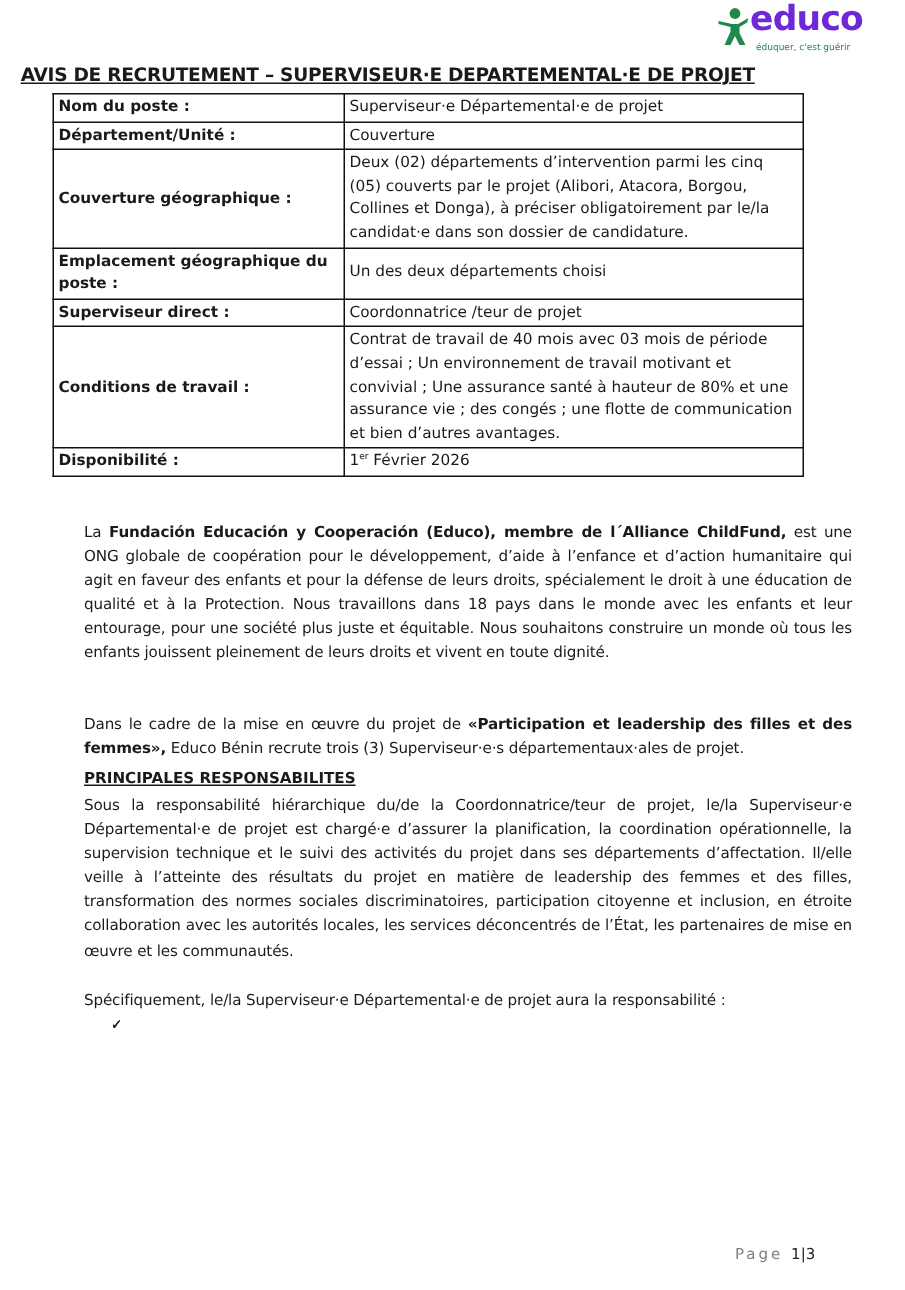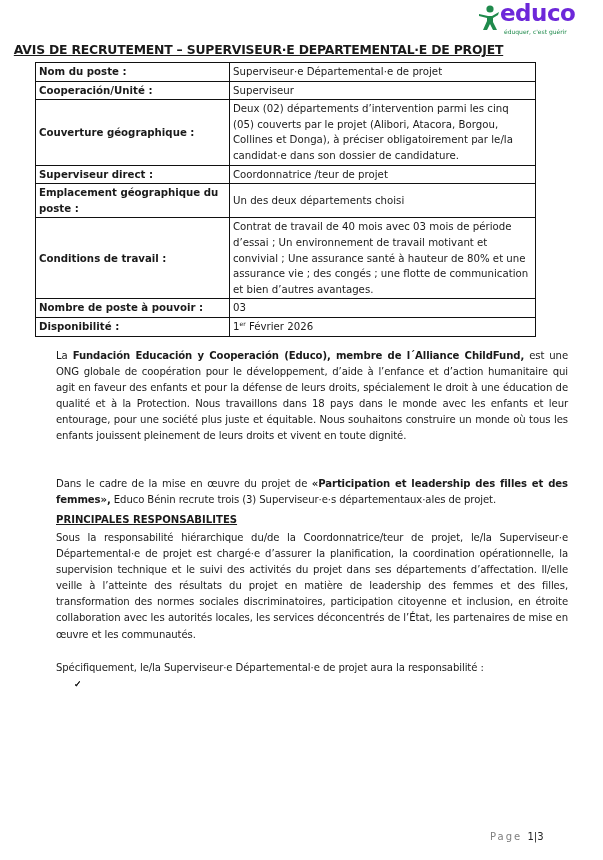--- a/index.html
+++ b/index.html
@@ -47,42 +47,38 @@
 
 <div class="title">AVIS DE RECRUTEMENT – SUPERVISEUR·E DEPARTEMENTAL·E DE PROJET</div>
 
 <table class="info">
   <tbody>
       <tr>
     <td class="label">Nom du poste :</td>
     <td class="value">Superviseur·e Départemental·e de projet</td>
   </tr>
   <tr>
-    <td class="label">Cooperación/Unité :</td>
-    <td class="value">Superviseur</td>
+    <td class="label">Département/Unité :</td>
+    <td class="value">Couverture</td>
   </tr>
   <tr>
     <td class="label">Couverture géographique :</td>
     <td class="value">Deux (02) départements d’intervention parmi les cinq (05) couverts par le projet (Alibori, Atacora, Borgou, Collines et Donga), à préciser obligatoirement par le/la candidat·e dans son dossier de candidature.</td>
   </tr>
   <tr>
+    <td class="label">Emplacement géographique du poste :</td>
+    <td class="value">Un des deux départements choisi</td>
+  </tr>
+  <tr>
     <td class="label">Superviseur direct :</td>
     <td class="value">Coordonnatrice /teur de projet</td>
   </tr>
   <tr>
-    <td class="label">Emplacement géographique du poste :</td>
-    <td class="value">Un des deux départements choisi</td>
-  </tr>
-  <tr>
     <td class="label">Conditions de travail :</td>
     <td class="value">Contrat de travail de 40 mois avec 03 mois de période d’essai ;   Un environnement de travail motivant et convivial ; Une assurance santé à hauteur de 80% et une assurance vie ; des congés ; une flotte de communication et bien d’autres avantages.</td>
-  </tr>
-  <tr>
-    <td class="label">Nombre de poste à pouvoir :</td>
-    <td class="value">03</td>
   </tr>
   <tr>
     <td class="label">Disponibilité :</td>
     <td class="value"><span>1</span><sup>er</sup><span> Février 2026</span></td>
   </tr>
 </tbody>
   </table>
 
 <p class="body-text intro"><span>La </span><b>Fundación Educación y Cooperación (Educo), membre de l´Alliance ChildFund,</b><span> est une ONG globale de coopération pour le développement, d’aide à l’enfance et d’action humanitaire qui agit en faveur des enfants et pour la défense de leurs droits, spécialement le droit à une éducation de qualité et à la Protection. Nous travaillons dans 18 pays dans le monde avec les enfants et leur entourage, pour une société plus juste et équitable. Nous souhaitons construire un monde où tous les enfants jouissent pleinement de leurs droits et vivent en toute dignité.</span></p>
 

